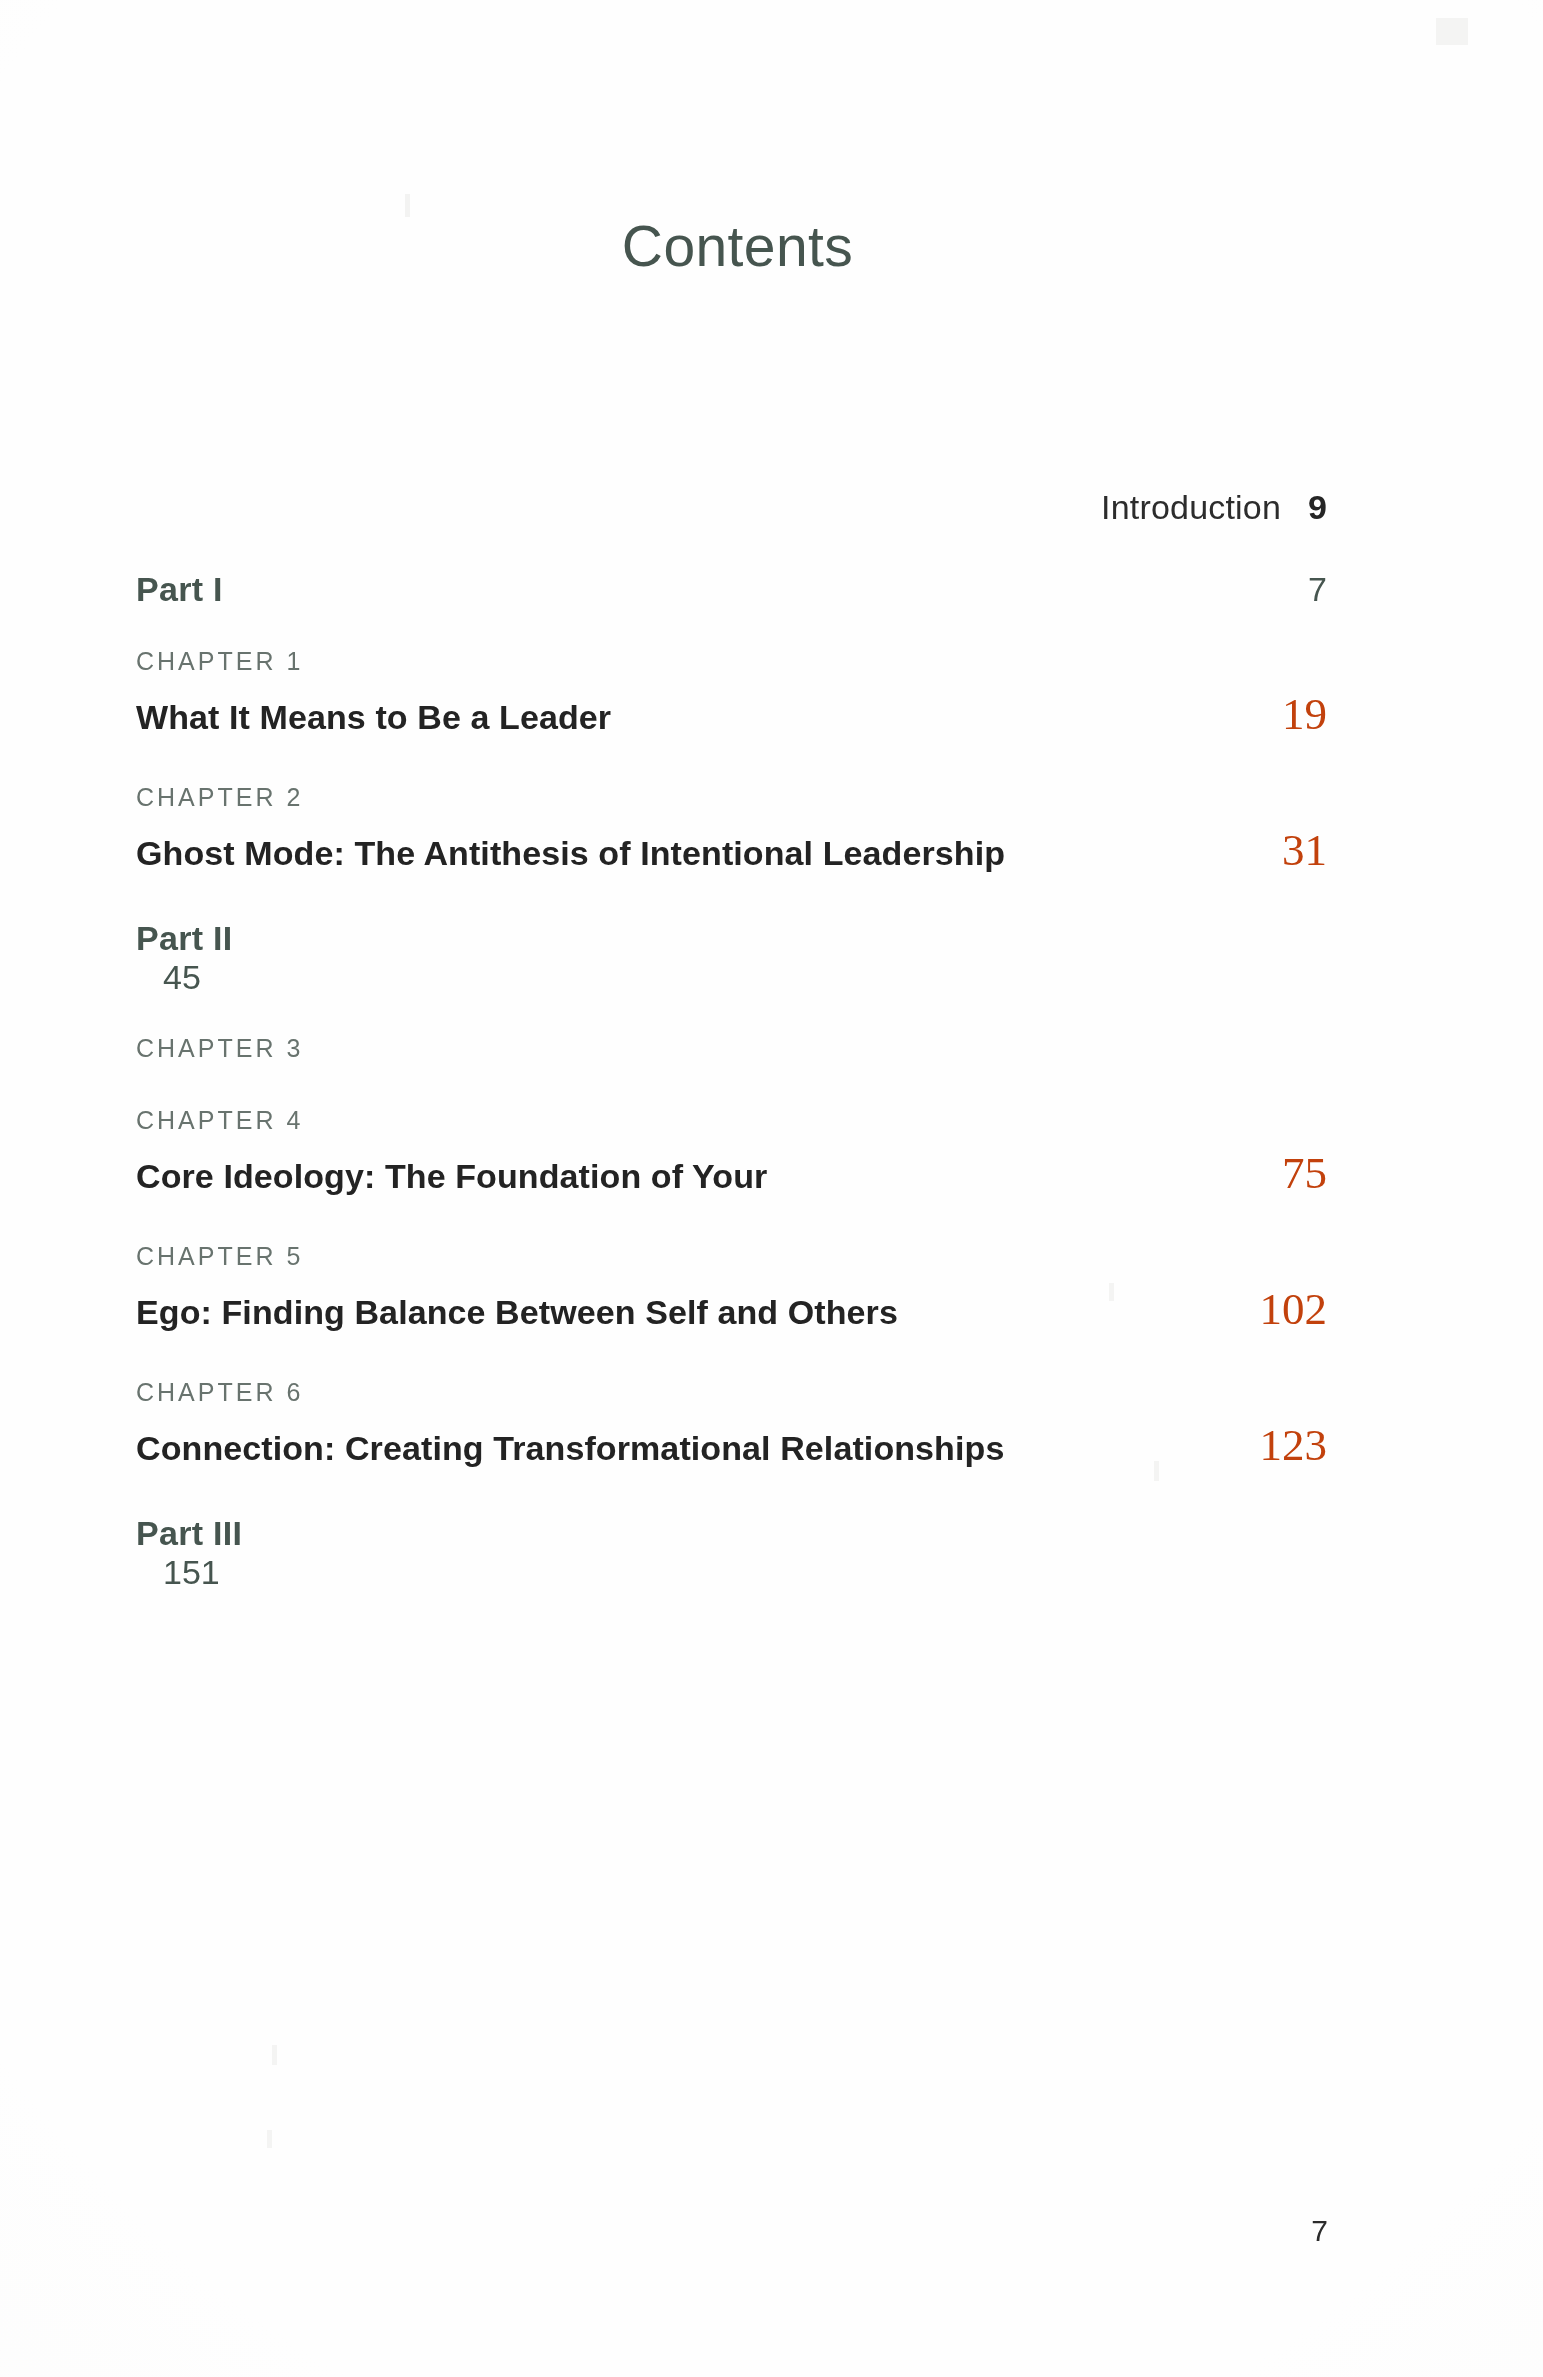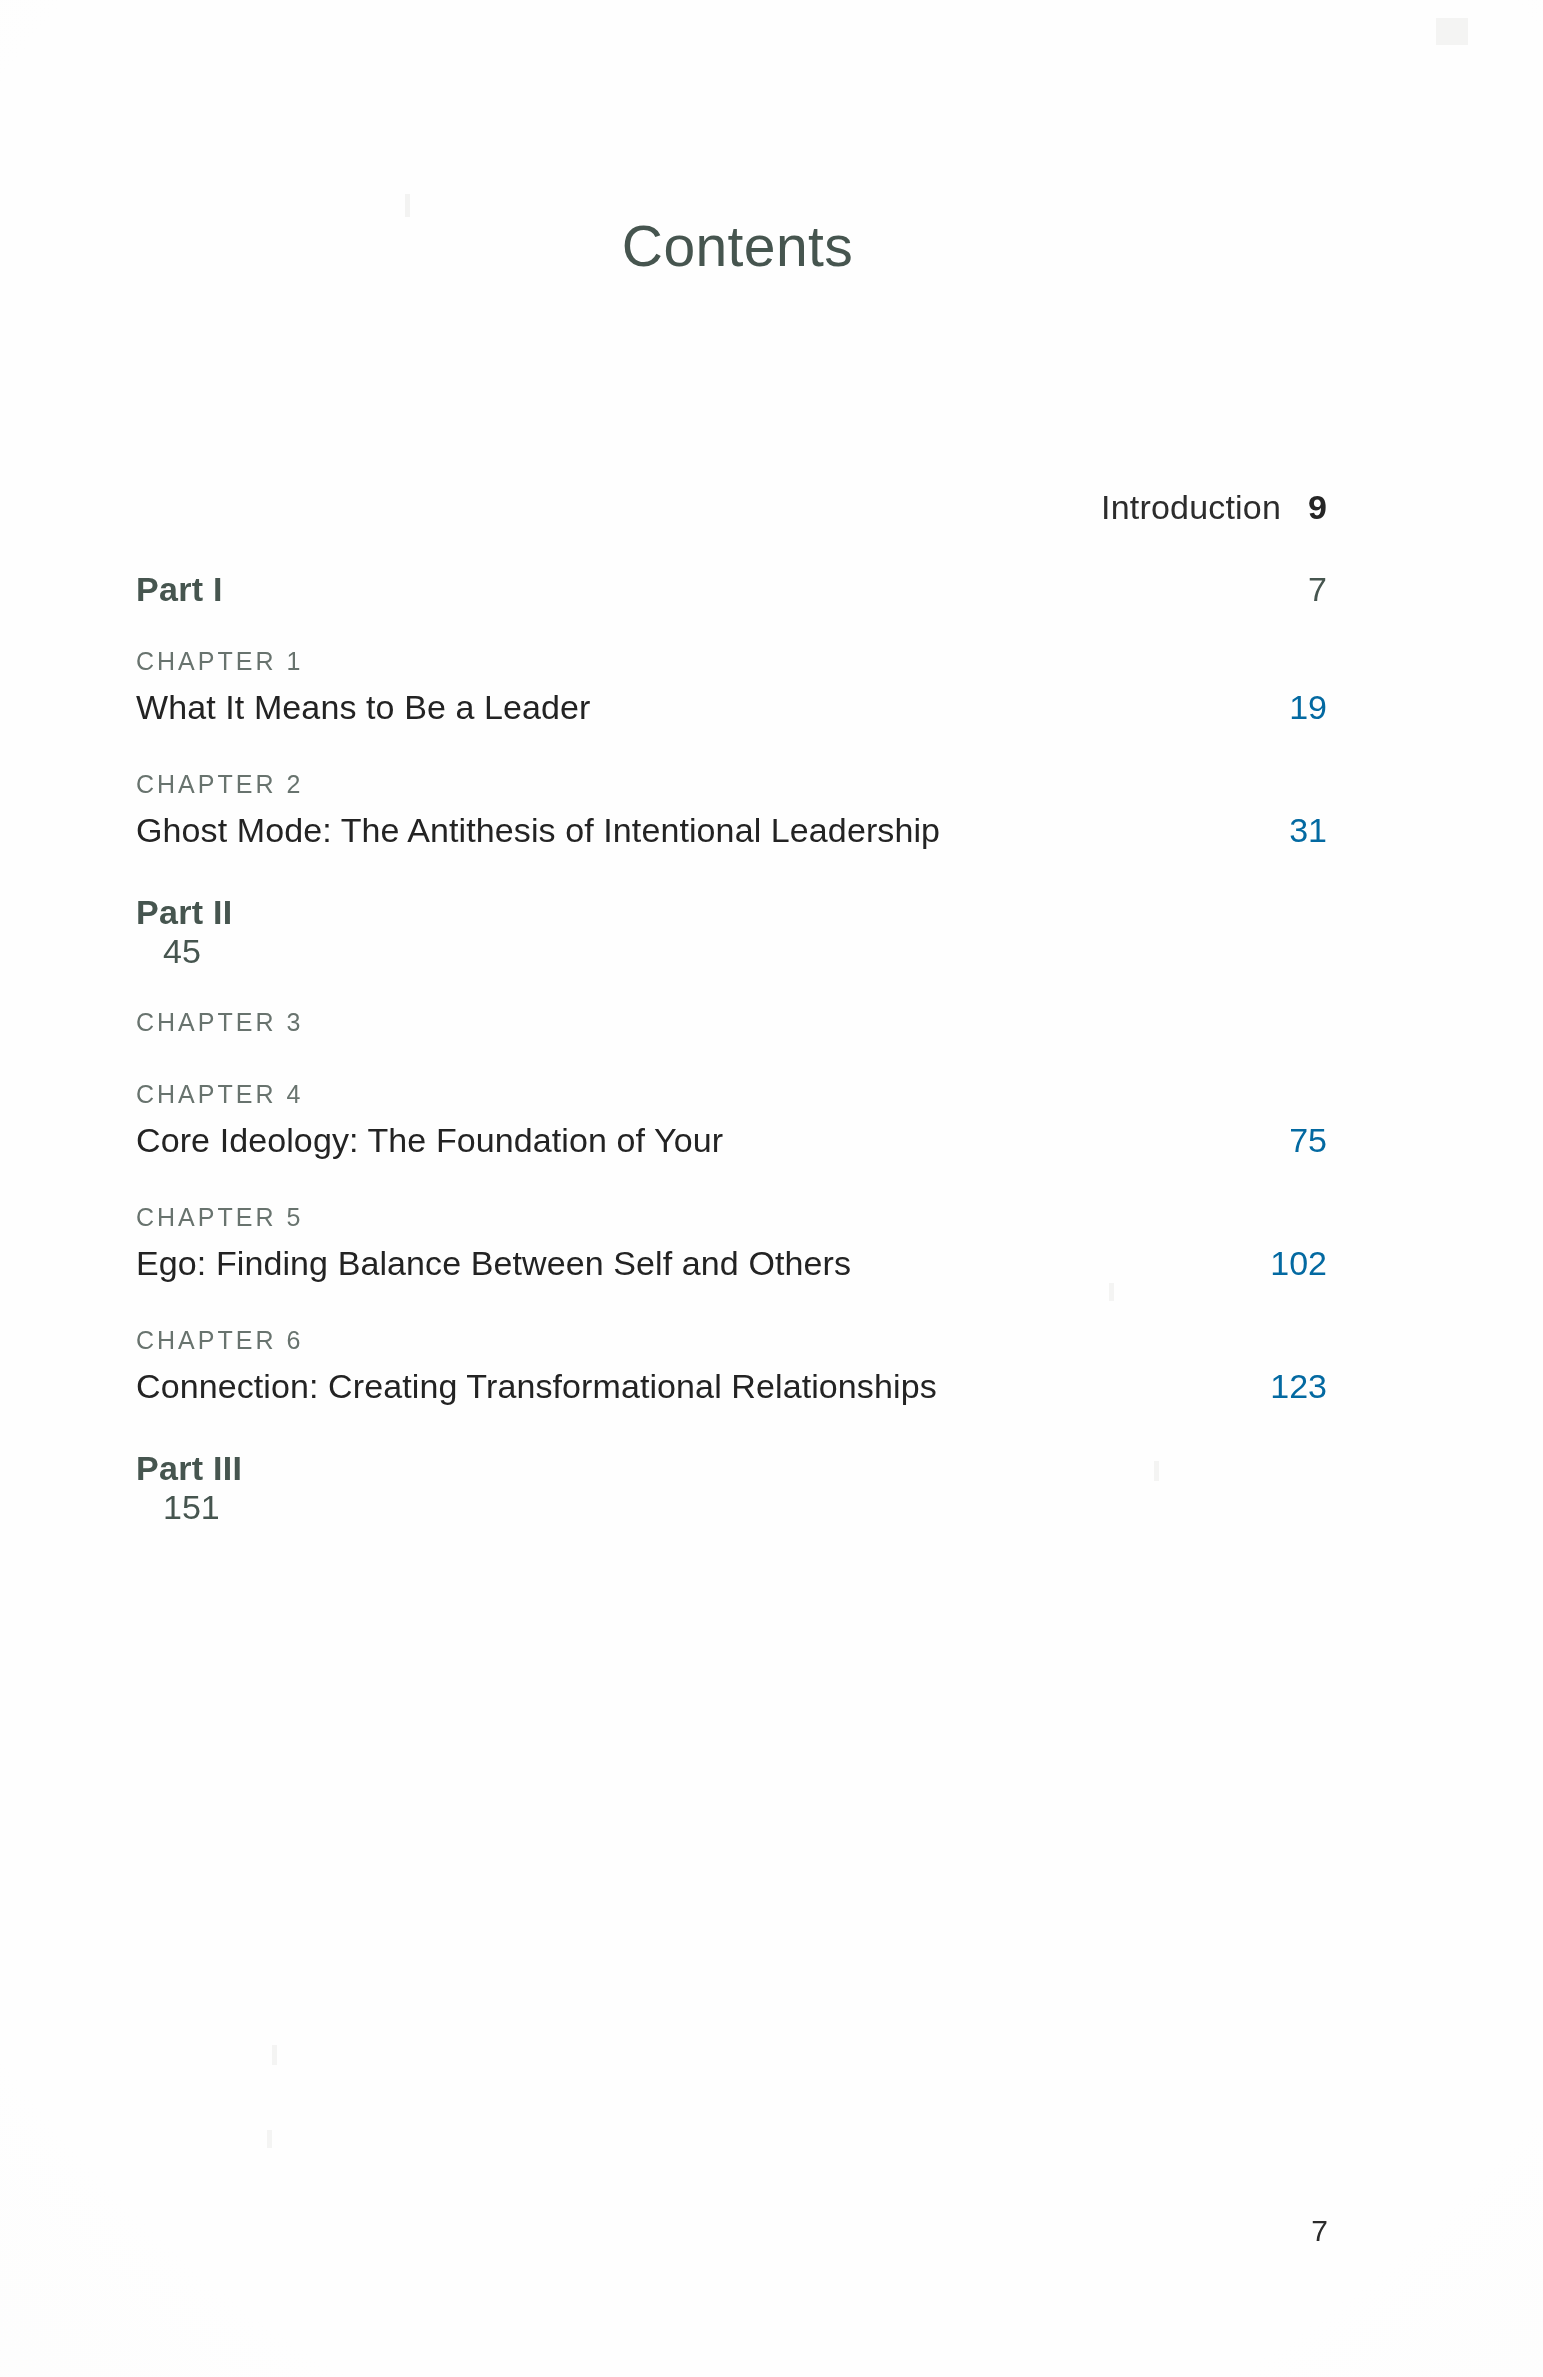--- a/index.html
+++ b/index.html
@@ -112,28 +112,29 @@
     font-weight: 300;
     color: #68736e;
     letter-spacing: 3px;
     text-transform: uppercase;
     margin-bottom: 12.5px;
     line-height: 1.1;
     margin-top: 44px;
   }
   .entry-chapter .row-label {
     font-size: 34px;
-    font-weight: 400;
+    font-weight: 700;
     color: #232323;
     letter-spacing: 0.1px;
   }
   .entry-chapter .row-page {
-    font-size: 34px;
-    font-weight: 400;
-    color: #0369a1;
+    font-size: 45px;
+    font-weight: 400;
+    color: #c2410c;
+    font-family: Liberation Serif, serif;
   }
 
   
   .entry-chapter.tight {
     margin-top: -5.3px;
   }
 
   
   .entry-part.spaced-before {
     margin-top: 37px;

